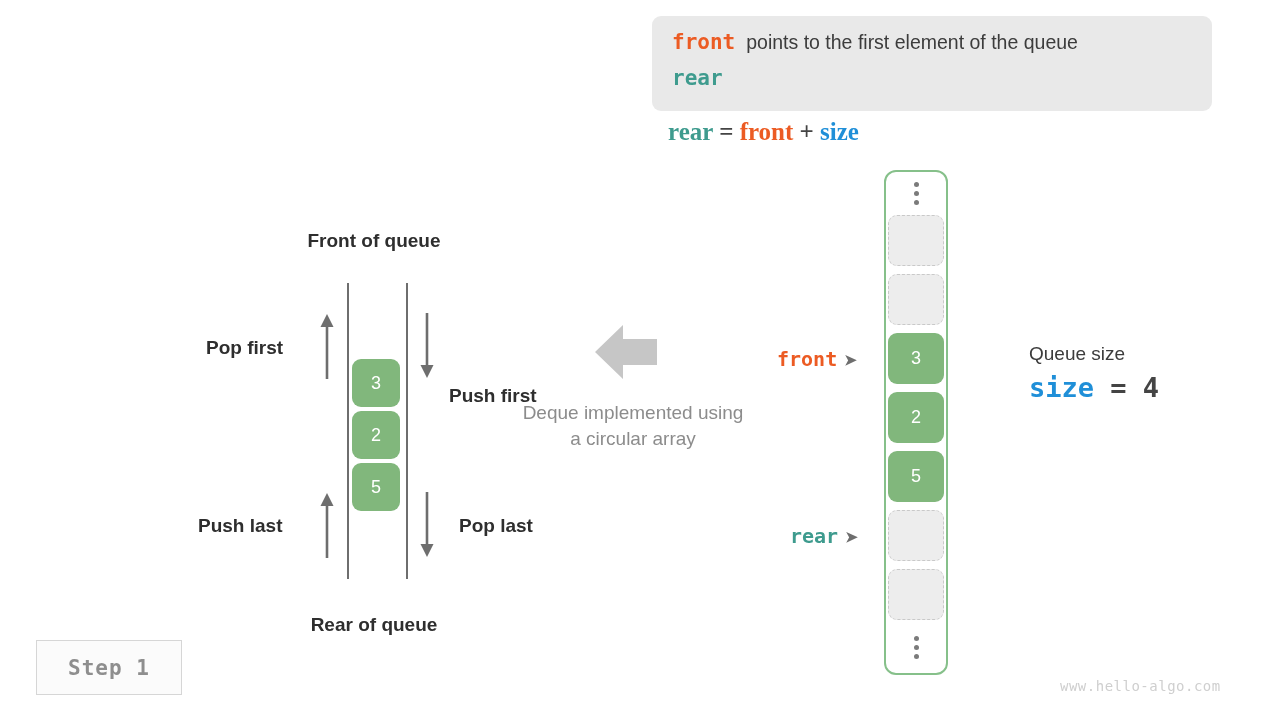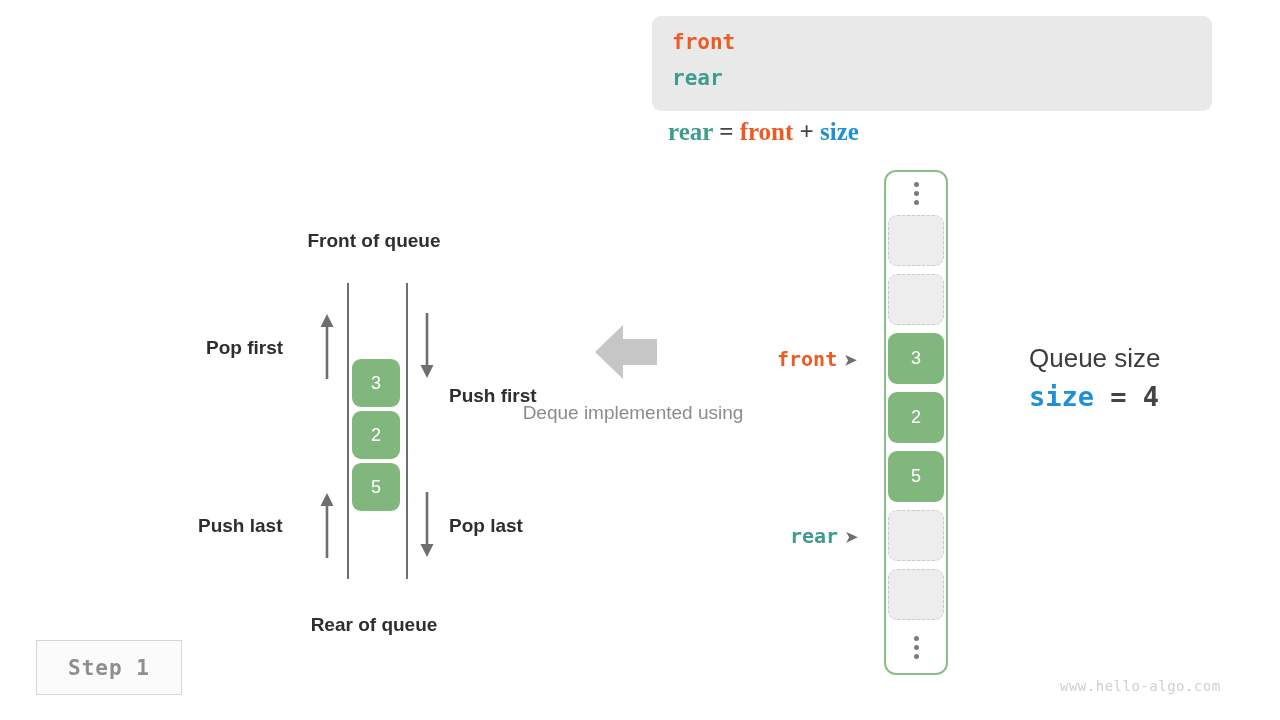--- a/index.html
+++ b/index.html
@@ -51,21 +51,21 @@
     width:48px;height:48px;border-radius:9px;background:#81b77c;
     color:#ffffff;font-size:18px;
     display:flex;align-items:center;justify-content:center;
     left:352px;
   }
 
   .op-label{font-size:19px;font-weight:bold;color:#2e2e2e;position:absolute;}
   #pop-first-label{left:206px;top:337px;}
   #push-first-label{left:449px;top:337px;margin-top:48px;}
   #push-last-label{left:198px;top:515px;}
-  #pop-last-label{left:449px;top:515px;text-align:right;}
+  #pop-last-label{left:459px;top:515px;text-align:right;}
 
   .op-arrow{position:absolute;width:22px;height:66px;}
 
   
   #deque-caption{
     left:492px;top:400px;width:282px;text-align:center;
     font-size:19px;color:#8c8c8c;line-height:26px;
   }
   #big-left-arrow{left:595px;top:325px;}
 
@@ -97,21 +97,21 @@
     font-family:"DejaVu Sans Mono","Liberation Mono",monospace;
     font-weight:bold;font-size:20px;
   }
   #ptr-front{left:777px;top:347px;}
   #ptr-rear{left:790px;top:524px;}
   .ptr-arrow{display:inline-block;line-height:1;color:#6e6e6e;font-size:15px;
     font-family:"Liberation Sans",sans-serif;}
 
   
   #queue-size-block{left:1029px;top:343px;}
-  #queue-size-title{font-size:26px;color:#3c3c3c;}
+  #queue-size-title{font-size:19px;color:#3c3c3c;}
   #queue-size-value{
     font-family:"DejaVu Sans Mono","Liberation Mono",monospace;
     font-weight:bold;font-size:27px;color:#444;margin-top:7px;white-space:pre;
   }
 
   
   #step-badge{
     left:36px;top:640px;width:144px;height:53px;
     border:1.6px solid #d6d6d6;border-radius:0;background:#fbfbfb;
     display:flex;align-items:center;justify-content:center;
@@ -125,20 +125,21 @@
     font-family:"DejaVu Sans Mono","Liberation Mono",monospace;
     font-size:14px;color:#cfcfcf;letter-spacing:0.5px;
   }
 </style>
 </head>
 <body>
 
 <div class="abs" id="legend-banner">
   <div class="legend-row">
     <span class="legend-term c-front">front</span>
+    <span class="legend-desc">points to the first element of the queue</span>
   </div>
   <div class="legend-row">
     <span class="legend-term c-rear">rear</span>
   </div>
 </div>
 
 <div class="abs" id="equation"><span class="c-rear">rear</span><span> = </span><span class="c-front">front</span><span> + </span><span class="c-size">size</span></div>
 
 <div class="abs" id="front-of-queue-label">Front of queue</div>
 <div class="abs" id="rear-of-queue-label">Rear of queue</div>
@@ -174,20 +175,21 @@
   <line x1="11" y1="0" x2="11" y2="56" stroke="#6e6e6e" stroke-width="2.6"></line>
   <polygon points="11,65 4.5,52 17.5,52" fill="#6e6e6e"></polygon>
 </svg>
 
 <svg class="abs" id="big-left-arrow" width="62" height="54" viewBox="0 0 62 54">
   <polygon points="0,27 28,0 28,14 62,14 62,40 28,40 28,54" fill="#c6c6c6"></polygon>
 </svg>
 
 <div class="abs" id="deque-caption">
   <div>Deque implemented using</div>
+  <div>a circular array</div>
 </div>
 
 <div class="abs" id="array-container"></div>
 
 <div class="ellipsis-dots" id="dots-top">
   <span></span>
     <span></span>
     <span></span>
 </div>
 <div class="ellipsis-dots" id="dots-bottom">

